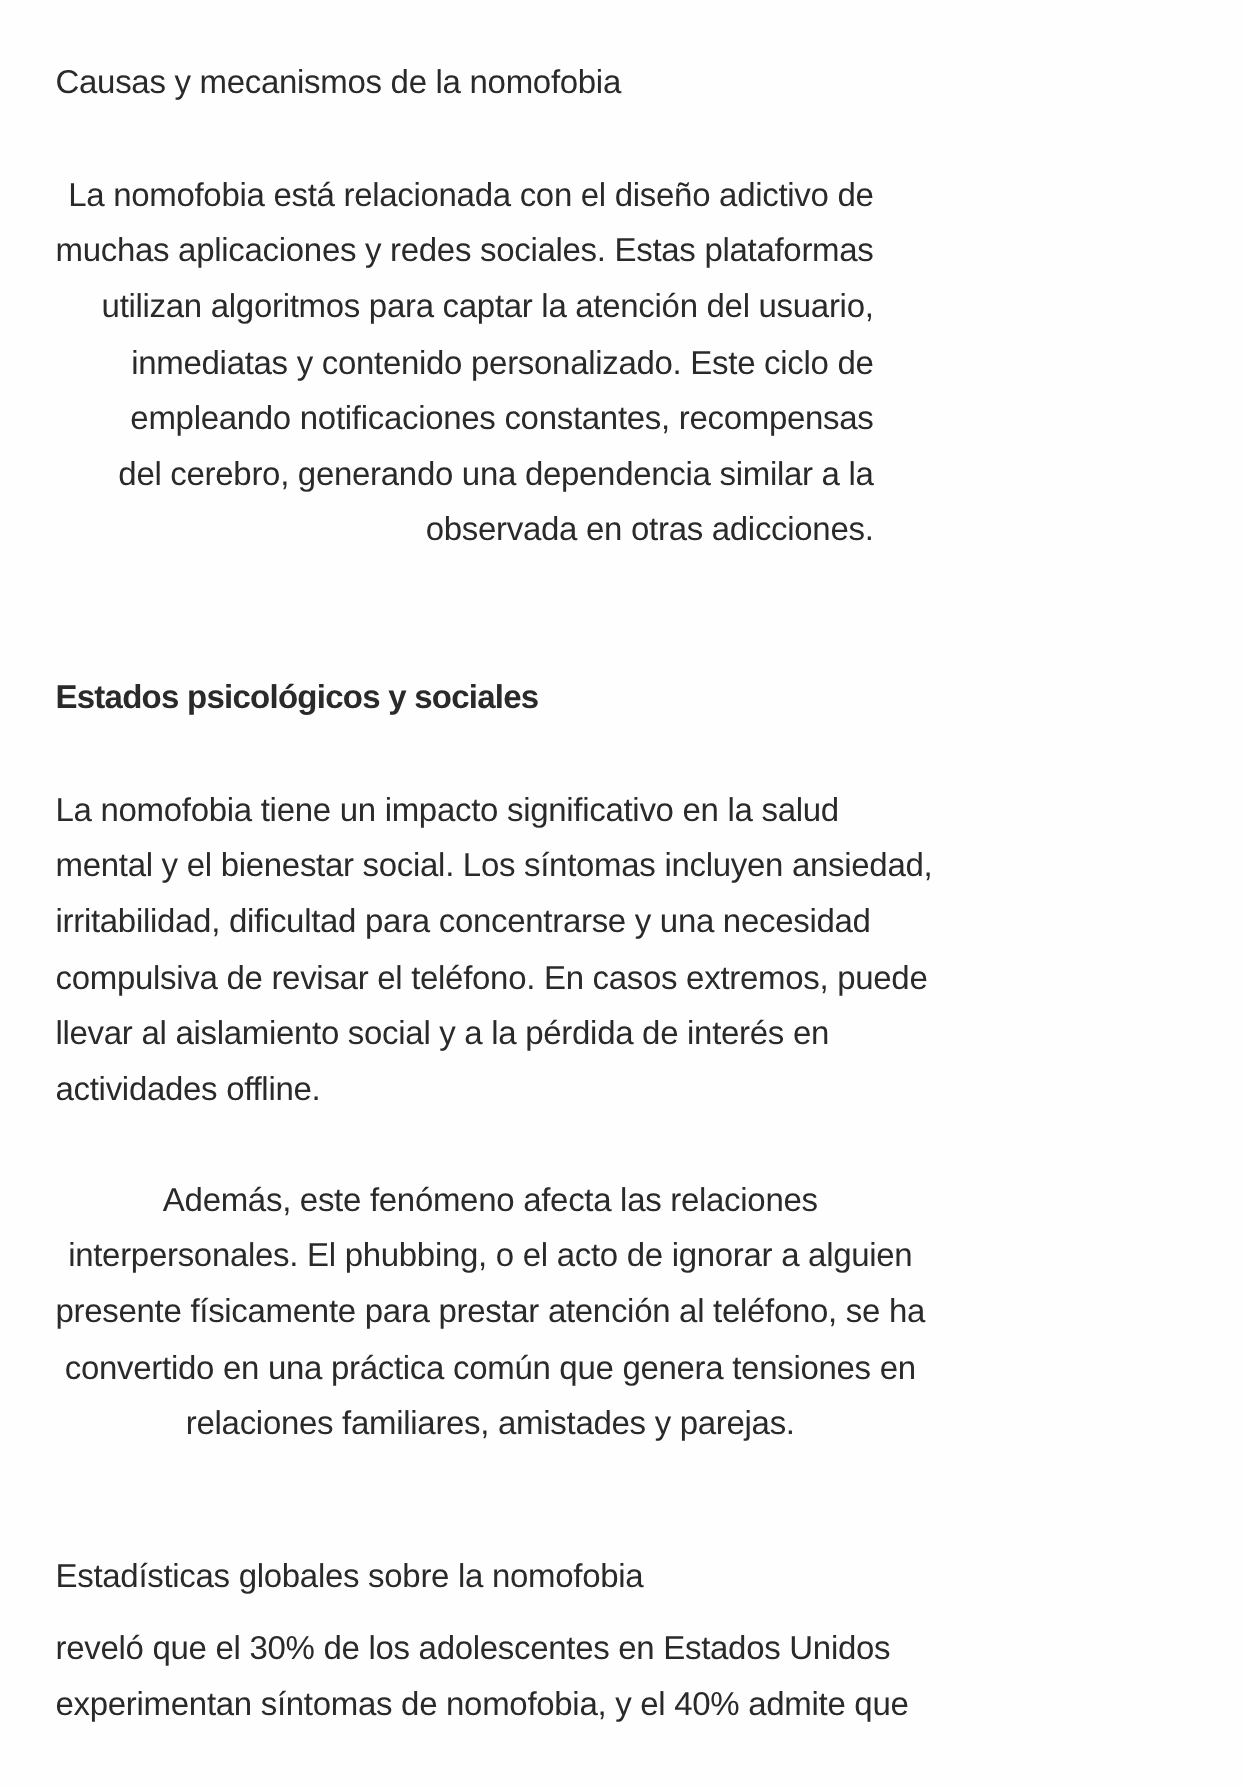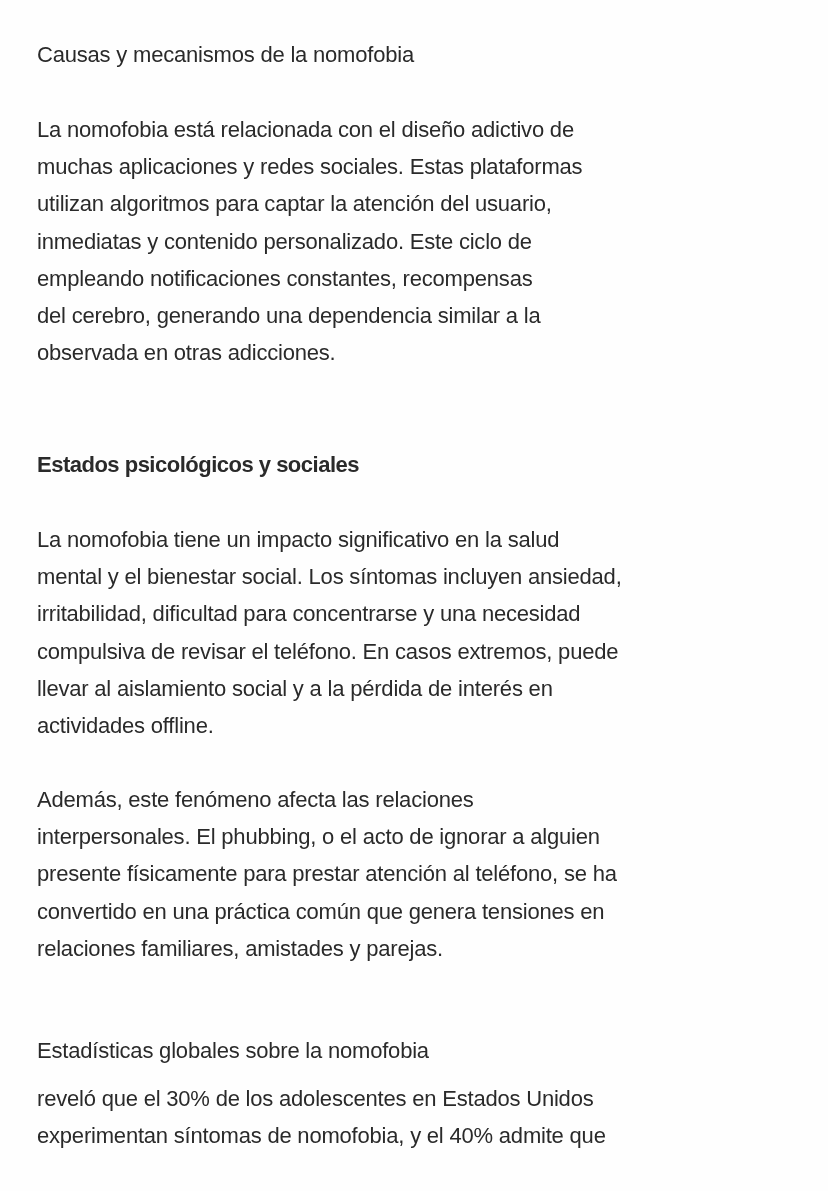--- a/index.html
+++ b/index.html
@@ -37,21 +37,21 @@
   </style>
 </head>
 <body>
 
 <div class="doc">
 
   <div class="line-block" style="top:36px;">
     <span class="ln">Causas y mecanismos de la nomofobia</span>
   </div>
 
-  <div class="line-block" style="top:111px;">
+  <div class="line-block" style="top:111px;text-align:right;">
     <span class="ln">La nomofobia está relacionada con el diseño adictivo de</span>
     <span class="ln">muchas aplicaciones y redes sociales. Estas plataformas</span>
     <span class="ln">utilizan algoritmos para captar la atención del usuario,</span>
     <span class="ln">inmediatas y contenido personalizado. Este ciclo de</span>
     <span class="ln">empleando notificaciones constantes, recompensas</span>
     <span class="ln">del cerebro, generando una dependencia similar a la</span>
     <span class="ln">observada en otras adicciones.</span>
   </div>
 
   <div class="line-block heading-bold" style="top:446px;">
@@ -60,21 +60,21 @@
 
   <div class="line-block" style="top:521px;">
     <span class="ln">La nomofobia tiene un impacto significativo en la salud</span>
     <span class="ln">mental y el bienestar social. Los síntomas incluyen ansiedad,</span>
     <span class="ln">irritabilidad, dificultad para concentrarse y una necesidad</span>
     <span class="ln">compulsiva de revisar el teléfono. En casos extremos, puede</span>
     <span class="ln">llevar al aislamiento social y a la pérdida de interés en</span>
     <span class="ln">actividades offline.</span>
   </div>
 
-  <div class="line-block" style="top:781px;">
+  <div class="line-block" style="top:781px;text-align:center;">
     <span class="ln">Además, este fenómeno afecta las relaciones</span>
     <span class="ln">interpersonales. El phubbing, o el acto de ignorar a alguien</span>
     <span class="ln">presente físicamente para prestar atención al teléfono, se ha</span>
     <span class="ln">convertido en una práctica común que genera tensiones en</span>
     <span class="ln">relaciones familiares, amistades y parejas.</span>
   </div>
 
   <div class="line-block" style="top:1032px;">
     <span class="ln">Estadísticas globales sobre la nomofobia</span>
   </div>

